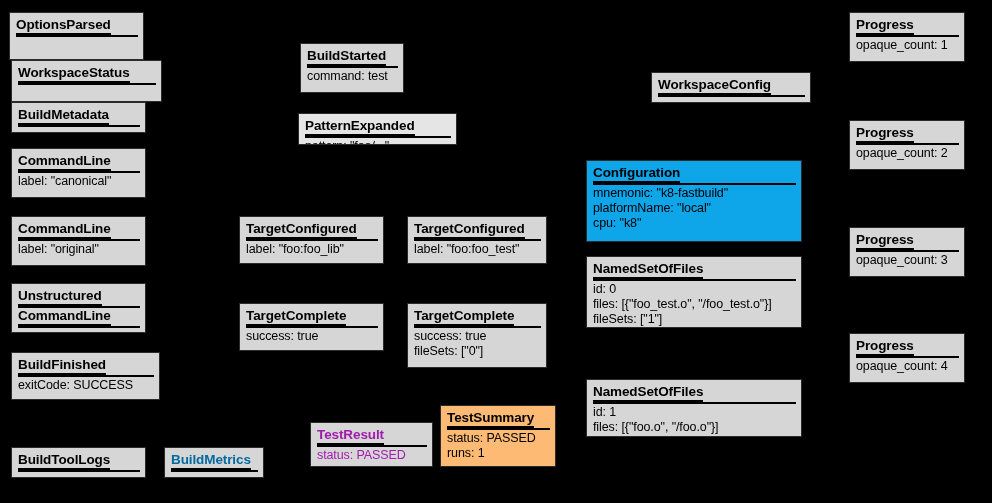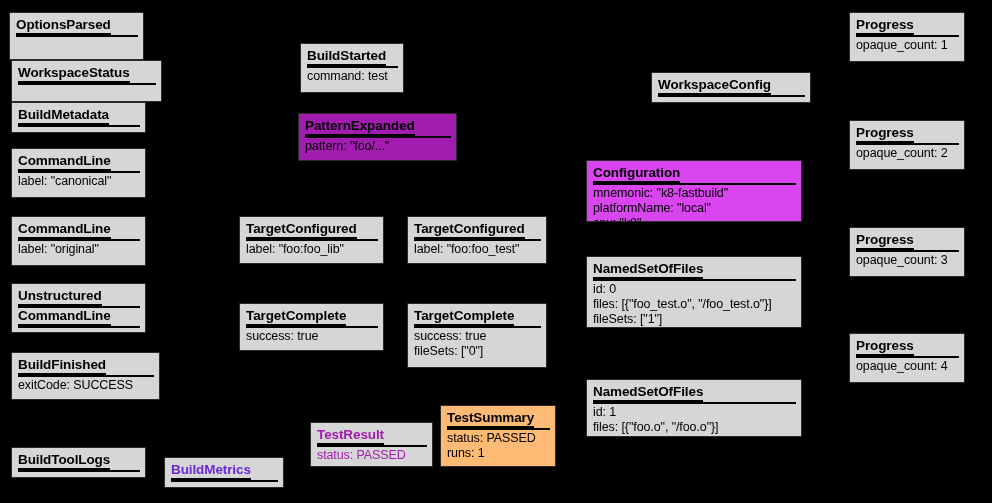--- a/index.html
+++ b/index.html
@@ -100,34 +100,34 @@
       </div>
       <div class="node-attrs">
         <div class="attr">exitCode: SUCCESS</div>
       </div>
     </div>
     <div class="node" style="left: 11px; top: 447px; width: 135px; height: 31px; background: rgb(214, 214, 214); border-color: rgb(43, 43, 43); color: rgb(0, 0, 0);">
       <div class="node-title">
         <span class="tline"><span>BuildToolLogs</span></span>
       </div>
     </div>
-    <div class="node" style="left: 164px; top: 457px; width: 120px; height: 31px; background: rgb(214, 214, 214); border-color: rgb(43, 43, 43); color: #6d28d9;">
+    <div class="node" style="left: 164px; top: 447px; width: 100px; height: 31px; background: rgb(214, 214, 214); border-color: rgb(43, 43, 43); color: #0369a1;">
       <div class="node-title">
         <span class="tline"><span>BuildMetrics</span></span>
       </div>
     </div>
     <div class="node" style="left: 300px; top: 12px; width: 104px; height: 50px; background: rgb(214, 214, 214); border-color: rgb(43, 43, 43); color: rgb(0, 0, 0); margin-top: 31px;">
       <div class="node-title">
         <span class="tline"><span>BuildStarted</span></span>
       </div>
       <div class="node-attrs">
         <div class="attr">command: test</div>
       </div>
     </div>
-    <div class="node" style="left: 298px; top: 113px; width: 159px; height: 48px; background: #a21caf; border-color: rgb(43, 43, 43); color: rgb(0, 0, 0);">
+    <div class="node" style="left: 298px; top: 113px; width: 159px; height: 32px; background: #e5e5e5; border-color: rgb(43, 43, 43); color: rgb(0, 0, 0);">
       <div class="node-title">
         <span class="tline"><span>PatternExpanded</span></span>
       </div>
       <div class="node-attrs">
         <div class="attr">pattern: "foo/..."</div>
       </div>
     </div>
     <div class="node" style="left: 239px; top: 216px; width: 145px; height: 48px; background: rgb(214, 214, 214); border-color: rgb(43, 43, 43); color: rgb(0, 0, 0);">
       <div class="node-title">
         <span class="tline"><span>TargetConfigured</span></span>
@@ -176,21 +176,21 @@
       <div class="node-attrs">
         <div class="attr">status: PASSED</div>
         <div class="attr">runs: 1</div>
       </div>
     </div>
     <div class="node" style="left: 651px; top: 72px; width: 160px; height: 31px; background: rgb(214, 214, 214); border-color: rgb(43, 43, 43); color: rgb(0, 0, 0);">
       <div class="node-title">
         <span class="tline"><span>WorkspaceConfig</span></span>
       </div>
     </div>
-    <div class="node" style="left: 586px; top: 160px; width: 216px; height: 62px; background: #d946ef; border-color: rgb(43, 43, 43); color: rgb(0, 0, 0);">
+    <div class="node" style="left: 586px; top: 160px; width: 216px; height: 82px; background: #0ea5e9; border-color: rgb(43, 43, 43); color: rgb(0, 0, 0);">
       <div class="node-title">
         <span class="tline"><span>Configuration</span></span>
       </div>
       <div class="node-attrs">
         <div class="attr">mnemonic: "k8-fastbuild"</div>
         <div class="attr">platformName: "local"</div>
         <div class="attr">cpu: "k8"</div>
       </div>
     </div>
     <div class="node" style="left: 586px; top: 256px; width: 216px; height: 72px; background: rgb(214, 214, 214); border-color: rgb(43, 43, 43); color: rgb(0, 0, 0);">

